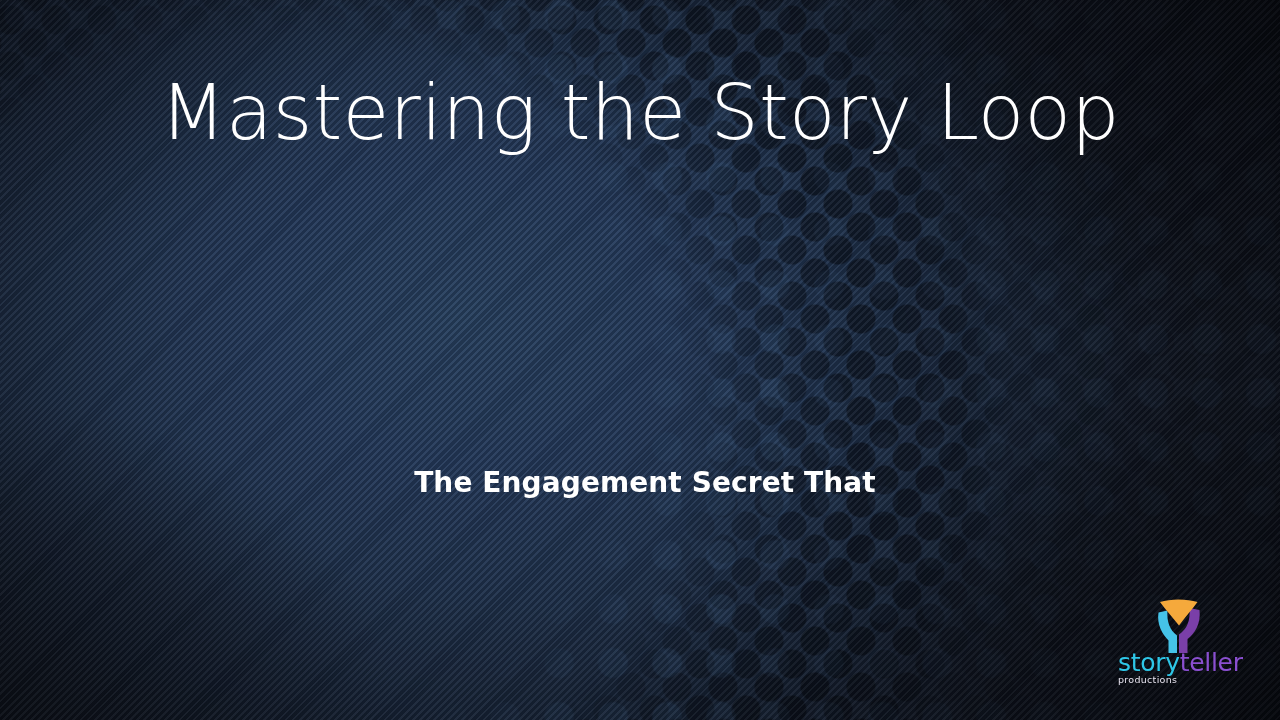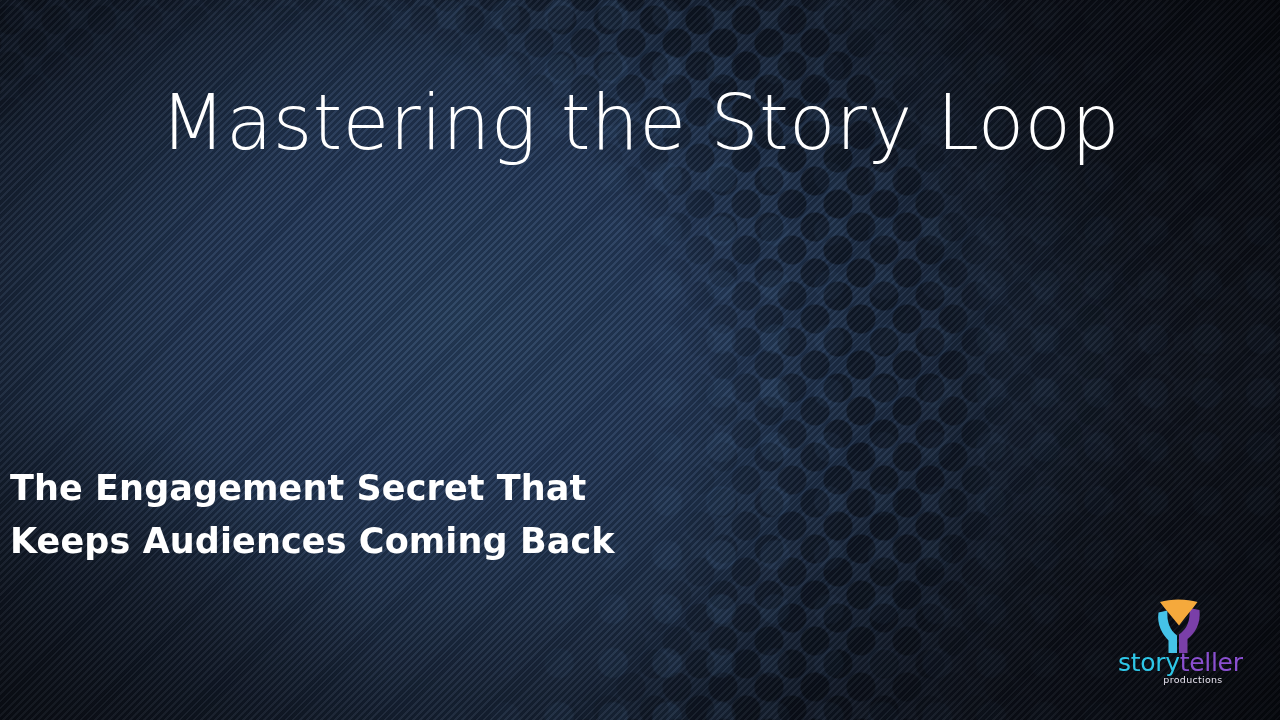--- a/index.html
+++ b/index.html
@@ -127,41 +127,42 @@
 
   
   .content {
     position: absolute;
     inset: 0;
     z-index: 5;
   }
 
   .slide-title {
     position: absolute;
-    top: 32px;
+    top: 22px;
     left: 0;
     width: 1280px;
     text-align: center;
     font-family: "DejaVu Sans", sans-serif;
     font-weight: 300;
     font-size: 76px;
     line-height: 1.06;
     letter-spacing: 0.2px;
     color: #ffffff;
     white-space: nowrap;
   }
 
   .slide-subtitle {
     position: absolute;
     top: 462px;
     left: 10px;
     width: 1270px;
+    text-align: center;
     font-family: "DejaVu Sans", sans-serif;
     font-weight: bold;
-    font-size: 35px;
+    font-size: 28px;
     line-height: 1.52;
     letter-spacing: 0.1px;
     color: #ffffff;
   }
   .subtitle-line { display: block; }
 
   
   .logo {
     position: absolute;
     left: 1118px;
@@ -189,21 +190,21 @@
     letter-spacing: -0.3px;
     white-space: nowrap;
   }
   .wm-story { color: #2ec7e8; }
   .wm-teller { color: #8a4fd0; }
   .logo-tagline {
     position: absolute;
     left: 0;
     top: 80px;
     width: 150px;
-    text-align: center;
+    text-align: left;
     font-family: "DejaVu Sans", sans-serif;
     font-size: 9.5px;
     font-weight: normal;
     letter-spacing: 0.3px;
     color: #e7e3ef;
   }
 </style>
 </head>
 <body>
 
@@ -215,21 +216,20 @@
   <div class="bg-corners"></div>
   <div class="bg-stripes"></div>
   <div class="bg-vignette"></div>
 
   <div class="content">
 
     <h1 class="slide-title">Mastering the Story Loop</h1>
 
     <div class="slide-subtitle">
       <span class="subtitle-line">The Engagement Secret That</span>
-      <span class="subtitle-line">Keeps Audiences Coming Back</span>
     </div>
 
     <div class="logo">
 
       <svg class="logo-mark" viewBox="0 0 62 62">
 
         <path d="M10.5 18.5
                  C 8.5 30.5, 14.5 40.5, 20.5 46.5
                  L 20.5 59.0
                  L 29.0 59.0

